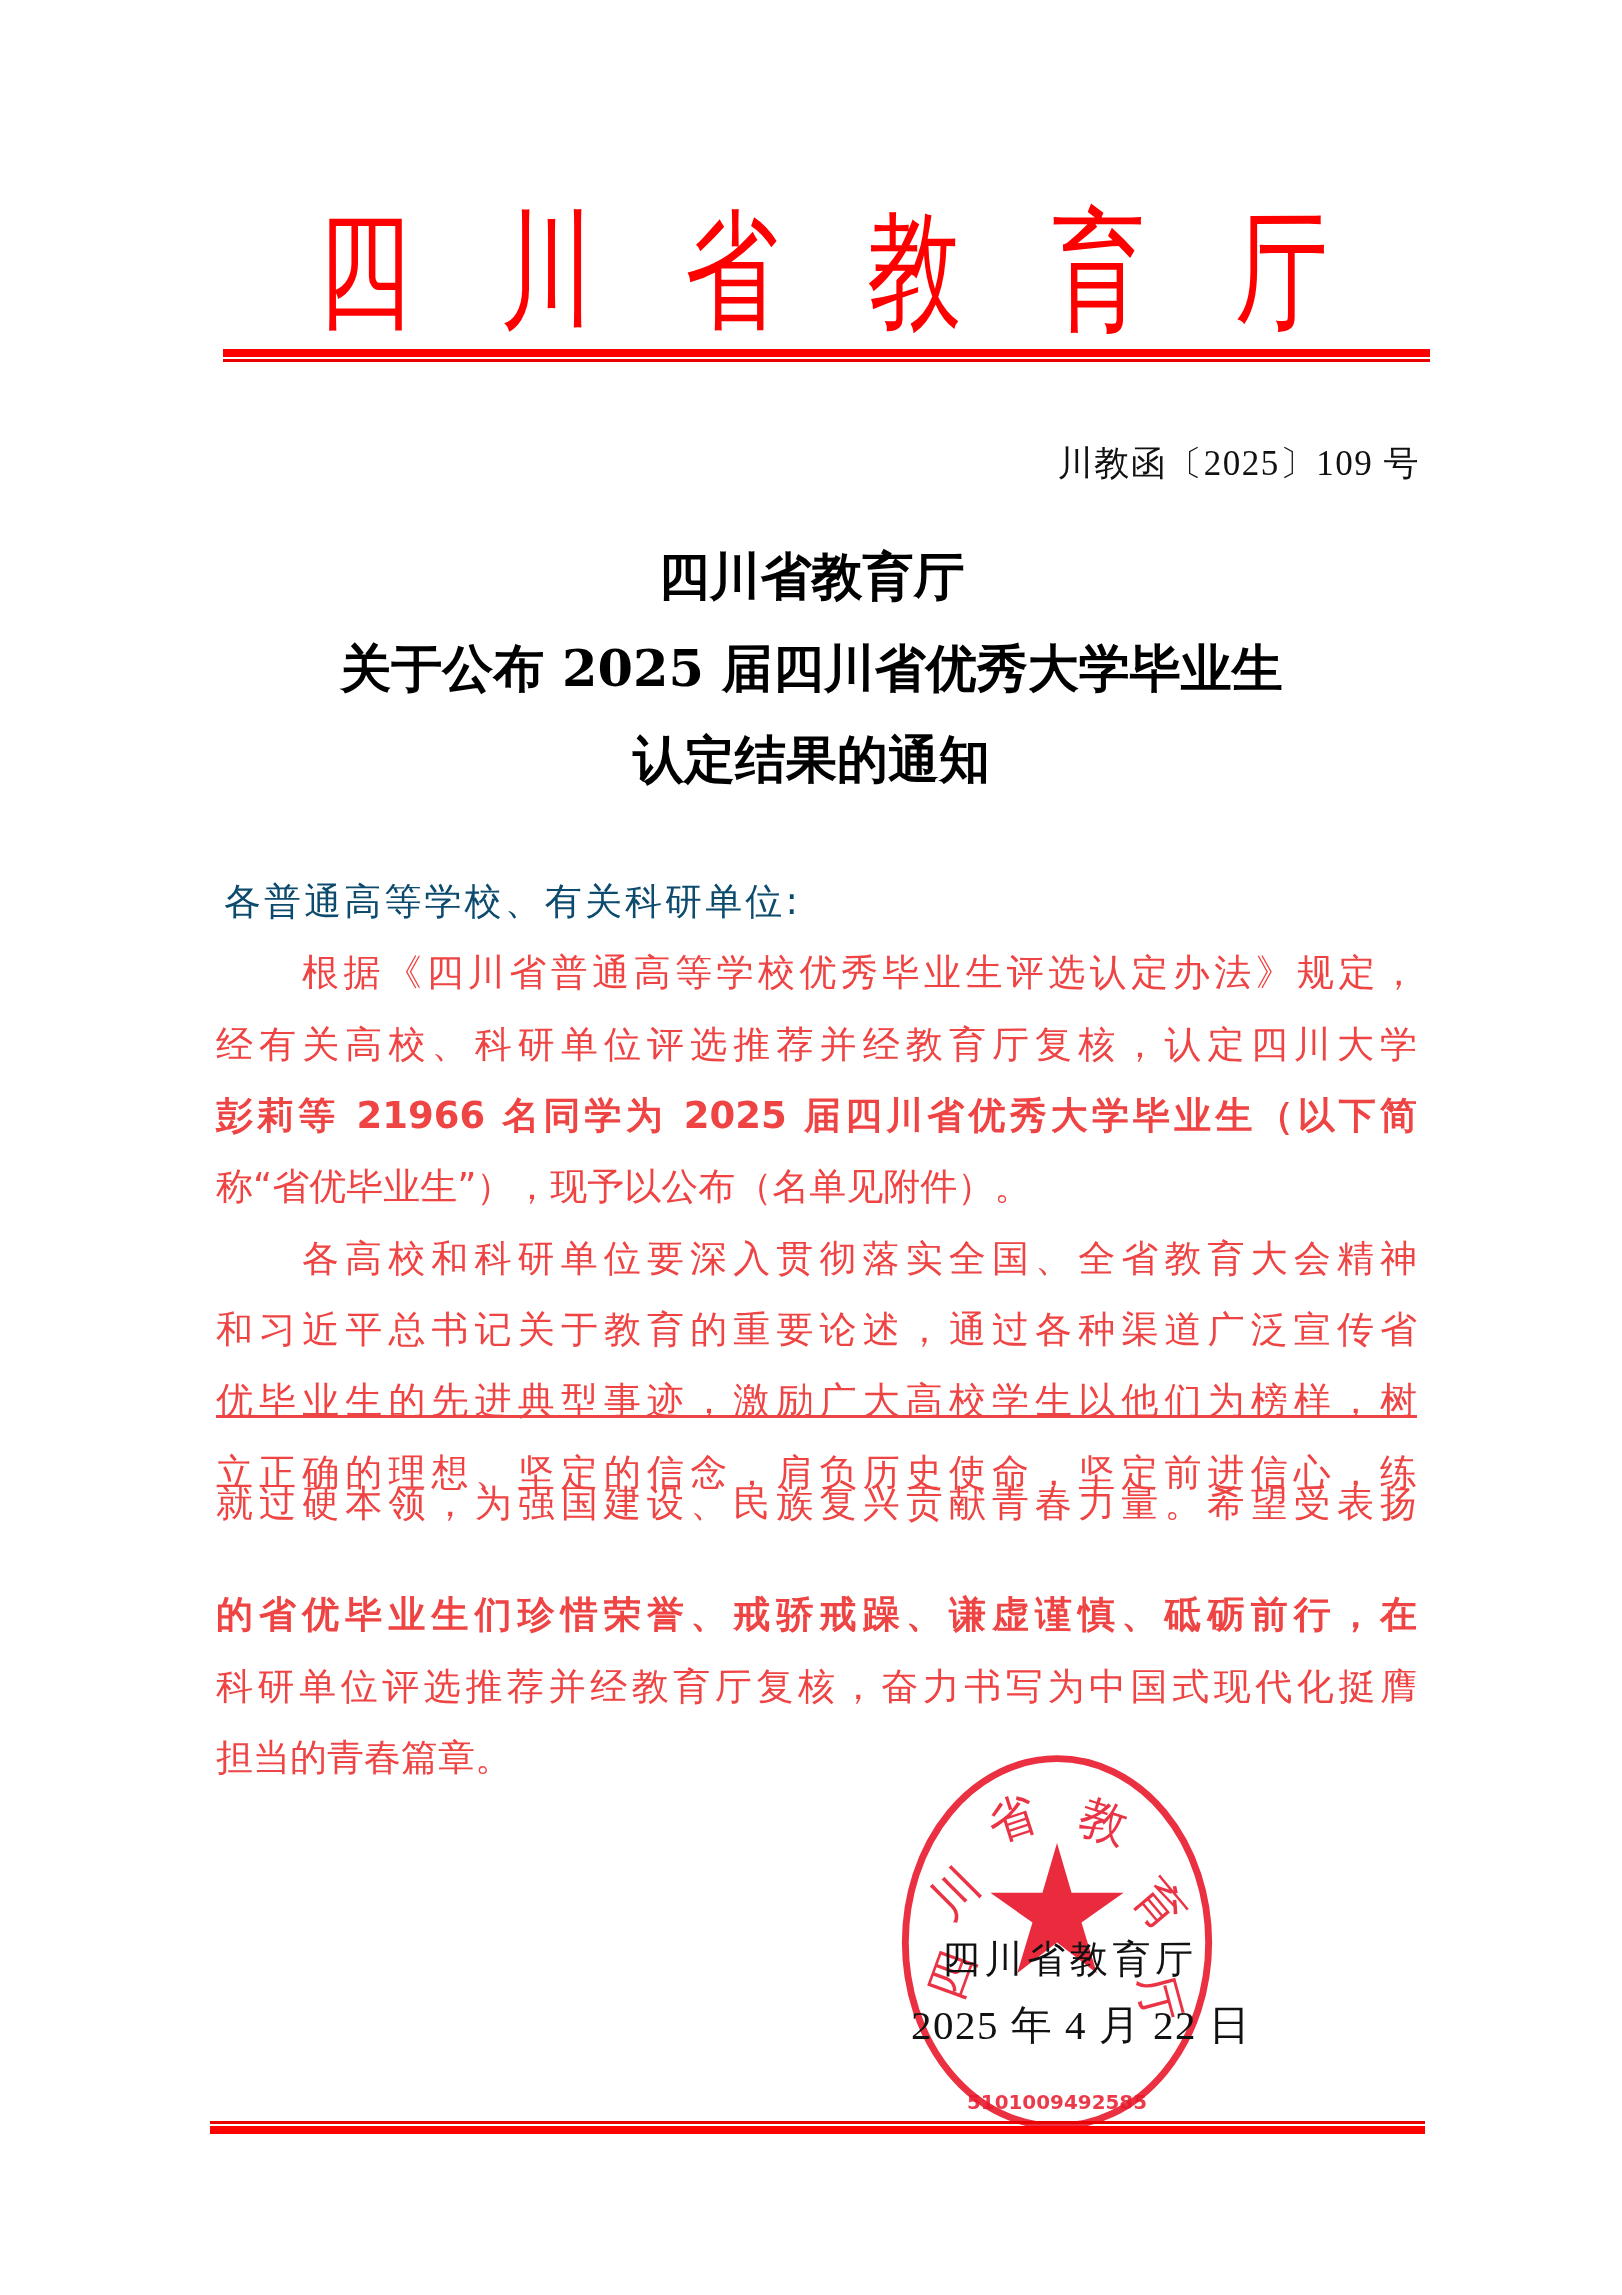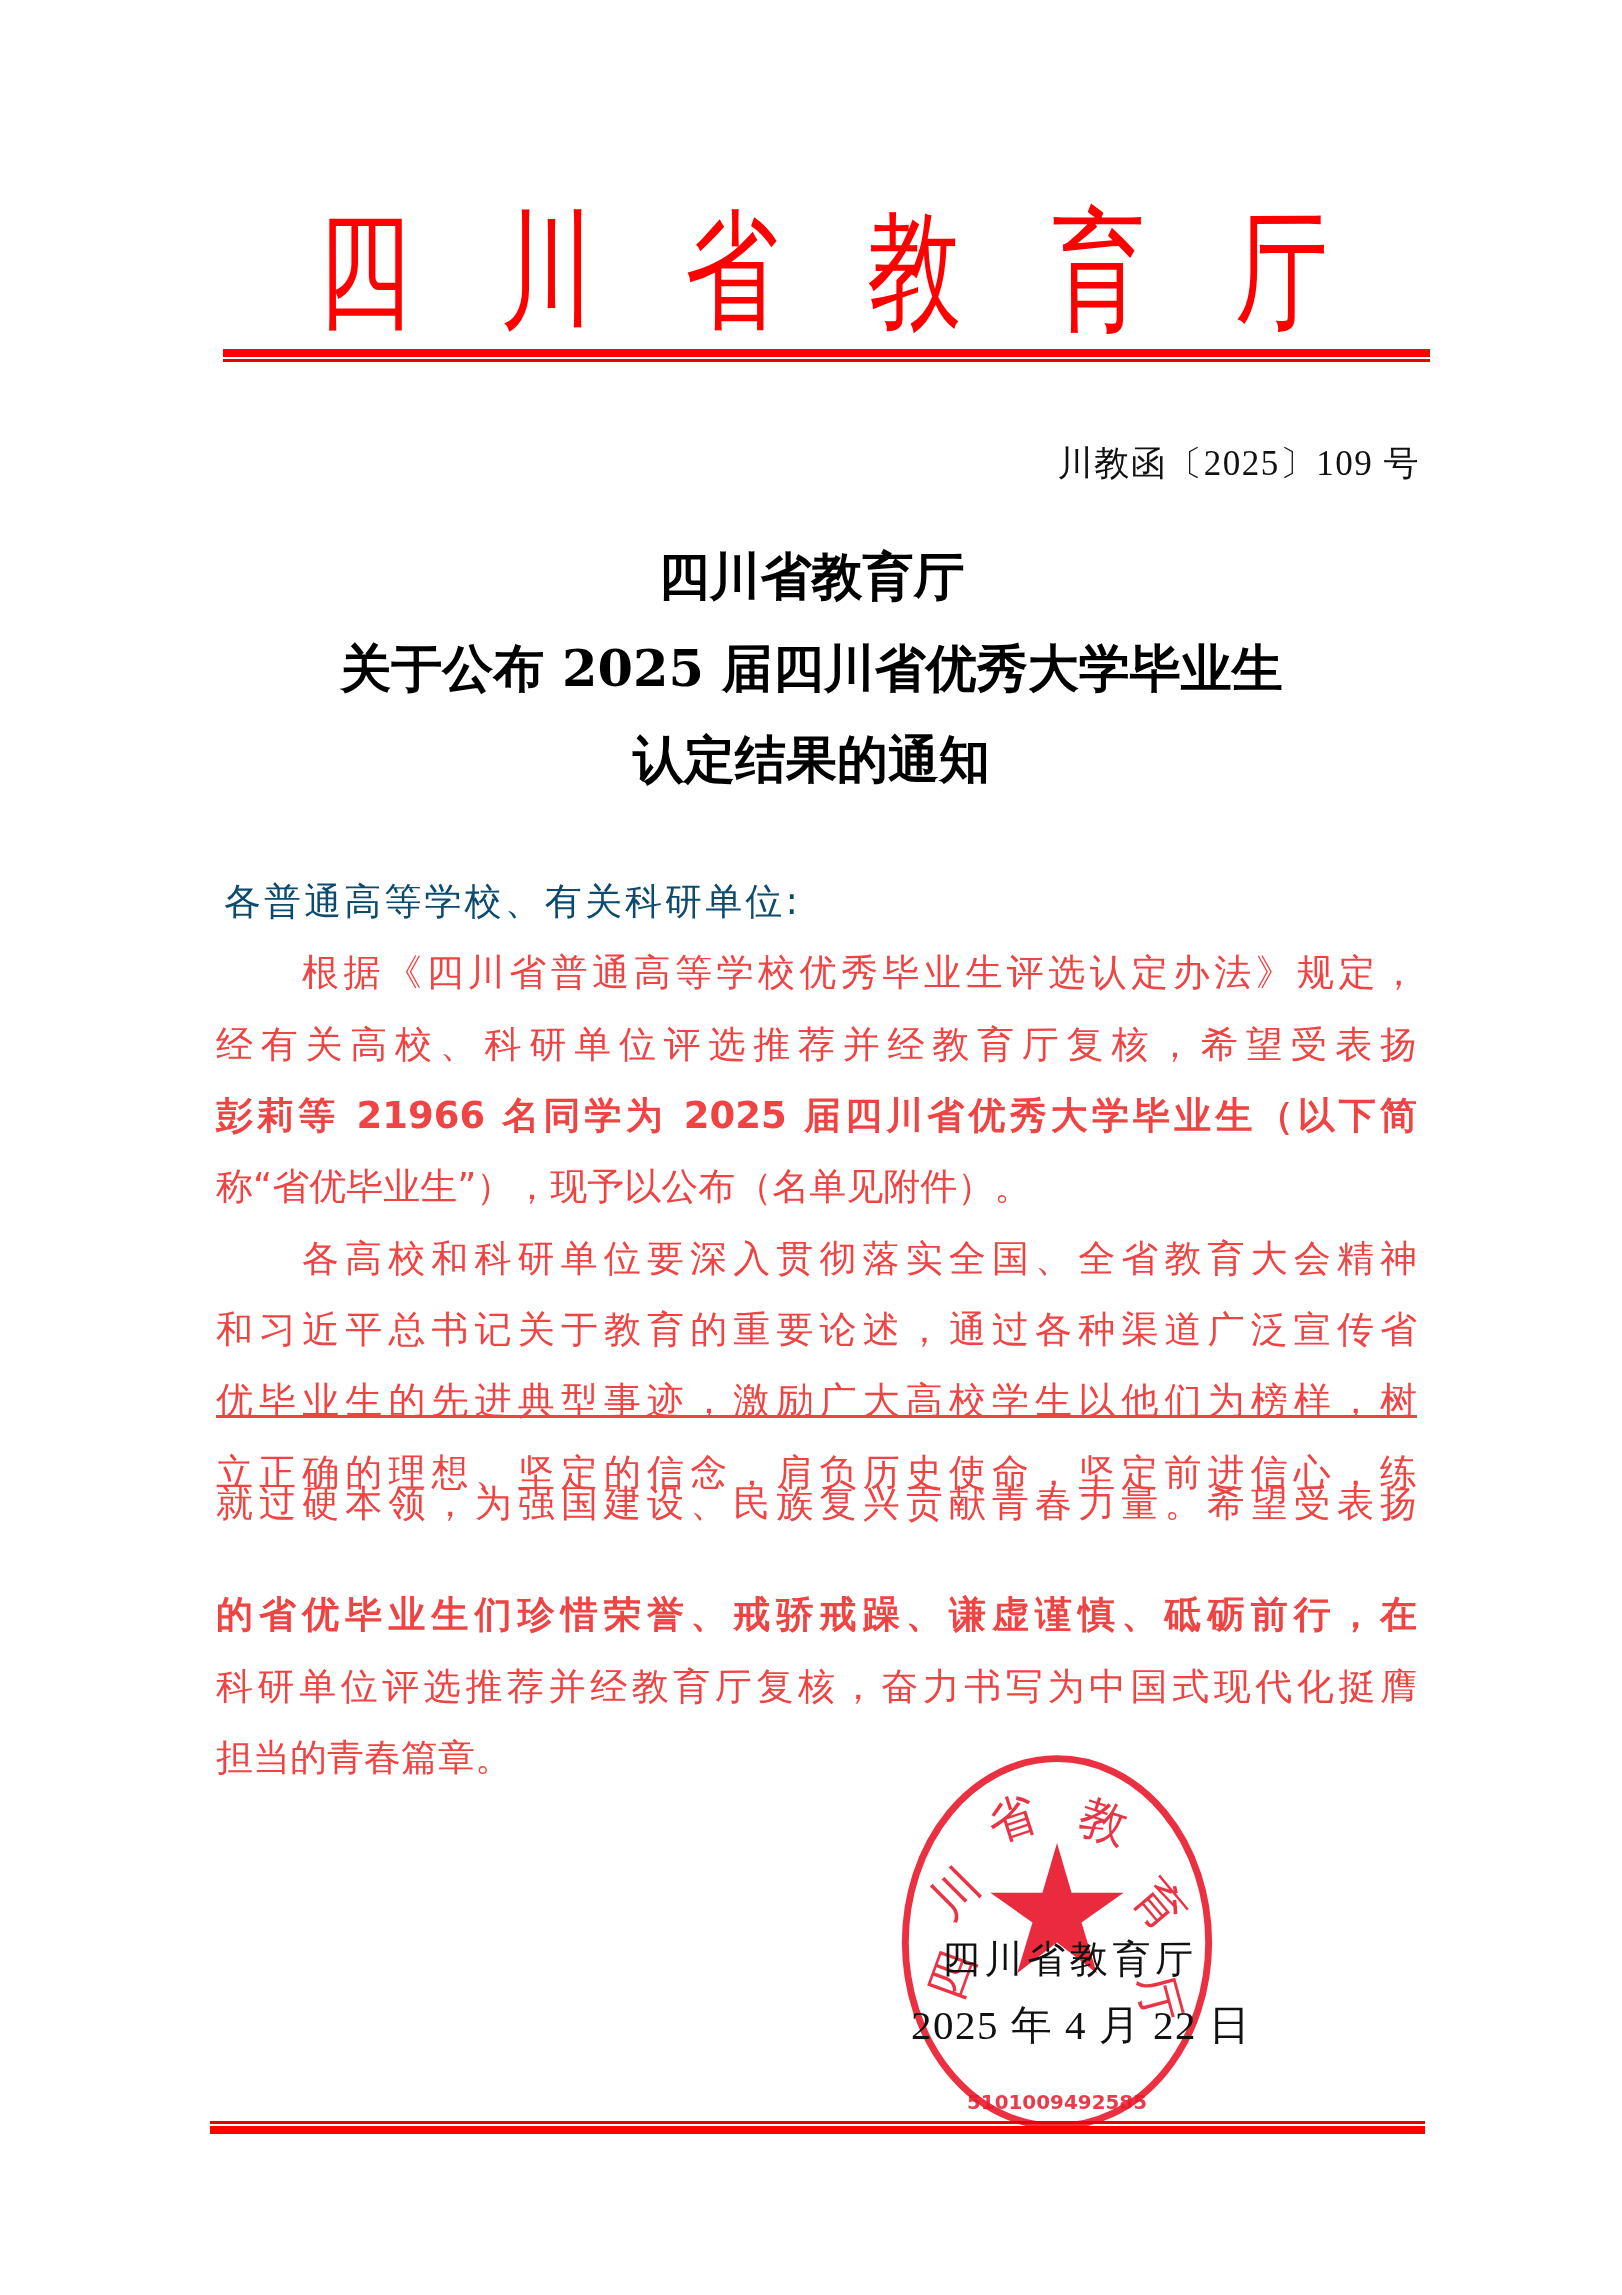--- a/index.html
+++ b/index.html
@@ -45,21 +45,21 @@
 
 <div class="abs docnum">川教函〔2025〕109 号</div>
 
 <div class="abs title" style="top:546px;">四川省教育厅</div>
 <div class="abs title" style="top:638px;">关于公布 2025 届四川省优秀大学毕业生</div>
 <div class="abs title" style="top:729px;">认定结果的通知</div>
 
 <div class="abs salut" style="top:879px;">各普通高等学校、有关科研单位:</div>
 
 <div class="abs body-line indent" style="top:950px;">根据《四川省普通高等学校优秀毕业生评选认定办法》规定，</div>
-<div class="abs body-line" style="top:1022px;">经有关高校、科研单位评选推荐并经教育厅复核，希望受表扬</div>
+<div class="abs body-line" style="top:1022px;">经有关高校、科研单位评选推荐并经教育厅复核，认定四川大学</div>
 <div class="abs body-line" style="top:1093px;font-weight:bold;">彭莉等 21966 名同学为 2025 届四川省优秀大学毕业生（以下简</div>
 <div class="abs body-line last" style="top:1164px;">称“省优毕业生”），现予以公布（名单见附件）。</div>
 
 <div class="abs body-line indent" style="top:1236px;">各高校和科研单位要深入贯彻落实全国、全省教育大会精神</div>
 <div class="abs body-line" style="top:1307px;">和习近平总书记关于教育的重要论述，通过各种渠道广泛宣传省</div>
 <div class="abs body-line" style="top:1378px;text-decoration:underline;">优毕业生的先进典型事迹，激励广大高校学生以他们为榜样，树</div>
 <div class="abs body-line" style="top:1450px;">立正确的理想、坚定的信念，肩负历史使命，坚定前进信心，练</div>
 <div class="abs body-line" style="top:1481px;">就过硬本领，为强国建设、民族复兴贡献青春力量。希望受表扬</div>
 <div class="abs body-line" style="top:1592px;font-weight:bold;">的省优毕业生们珍惜荣誉、戒骄戒躁、谦虚谨慎、砥砺前行，在</div>
 <div class="abs body-line" style="top:1664px;">科研单位评选推荐并经教育厅复核，奋力书写为中国式现代化挺膺</div>

